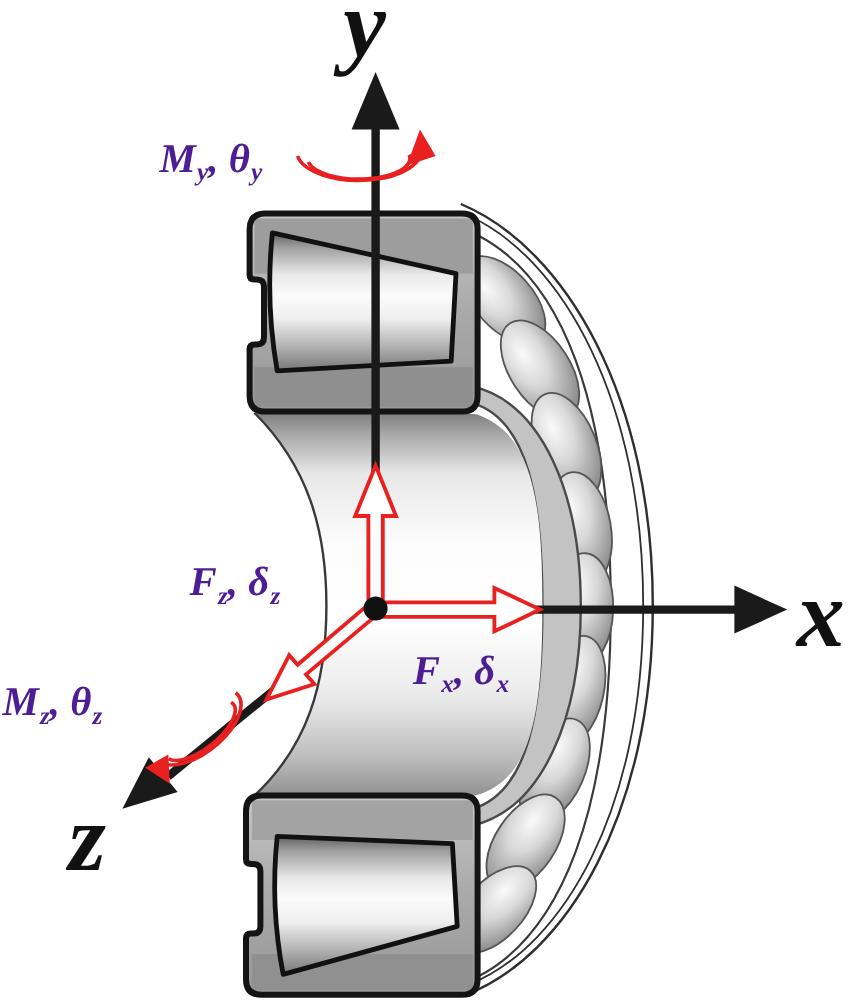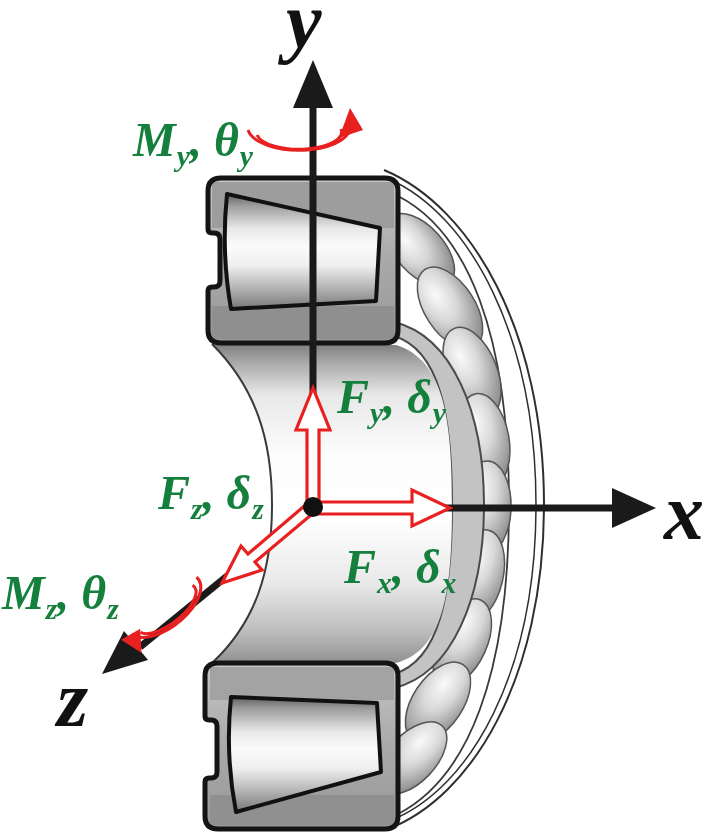--- a/index.html
+++ b/index.html
@@ -6,22 +6,22 @@
   .stage {
     position:relative; width:709px; height:833px; background:#ffffff;
     overflow:hidden; font-family:"Liberation Serif", serif;
   }
   .stage svg { position:absolute; left:0; top:0; }
   .axis-label {
     position:absolute; font-style:italic; font-weight:700; font-size:80px;
     line-height:1; color:#111111; white-space:nowrap;
   }
   .red-label {
-    position:absolute; font-style:italic; font-weight:700; font-size:48px;
-    line-height:1; color:#15803d; white-space:nowrap;
+    position:absolute; font-style:italic; font-weight:700; font-size:34px;
+    line-height:1; color:#4c1d95; white-space:nowrap;
   }
   .red-label sub {
     font-size:0.62em; line-height:0; vertical-align:-0.32em; margin-left:1px;
   }
 </style>
 </head>
 <body>
 
 <div class="stage">
 
@@ -140,23 +140,20 @@
   </svg>
 
   <div class="axis-label" style="left:286px; top:-19px;">y</div>
   <div class="axis-label" style="left:664px; top:472px;">x</div>
   <div class="axis-label" style="left:57px; top:659px;">z</div>
 
   <div class="red-label" style="left:133px; top:116px;">
     <span>M</span><sub>y</sub><span>, </span><span>θ</span><sub>y</sub>
   </div>
 
-  <div class="red-label" style="left:337px; top:373px;">
-    <span>F</span><sub>y</sub><span>, </span><span>δ</span><sub>y</sub>
-  </div>
 
   <div class="red-label" style="left:158px; top:469px;font-style:italic;">
     <span>F</span><sub>z</sub><span>, </span><span>δ</span><sub>z</sub>
   </div>
 
   <div class="red-label" style="left:2px; top:569px;">
     <span>M</span><sub>z</sub><span>, </span><span>θ</span><sub>z</sub>
   </div>
 
   <div class="red-label" style="left:344px; top:543px;">

